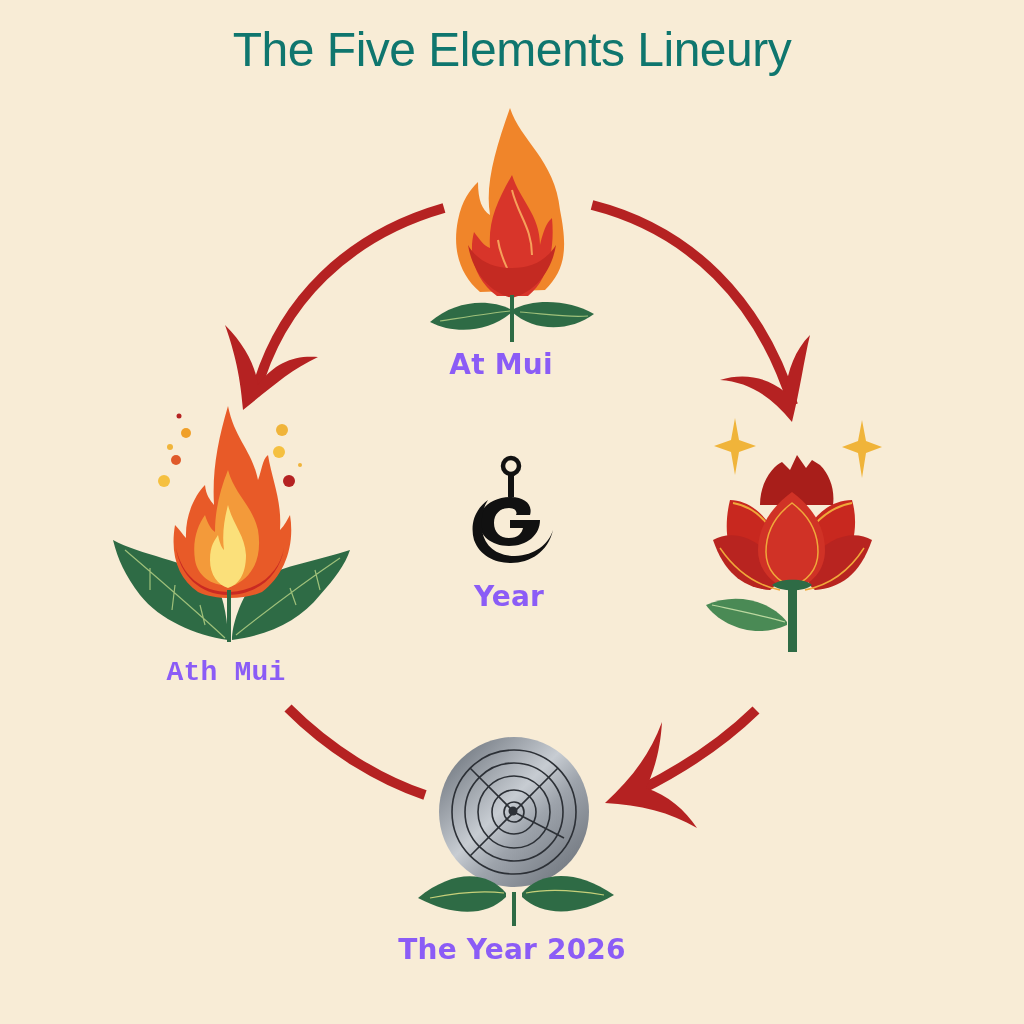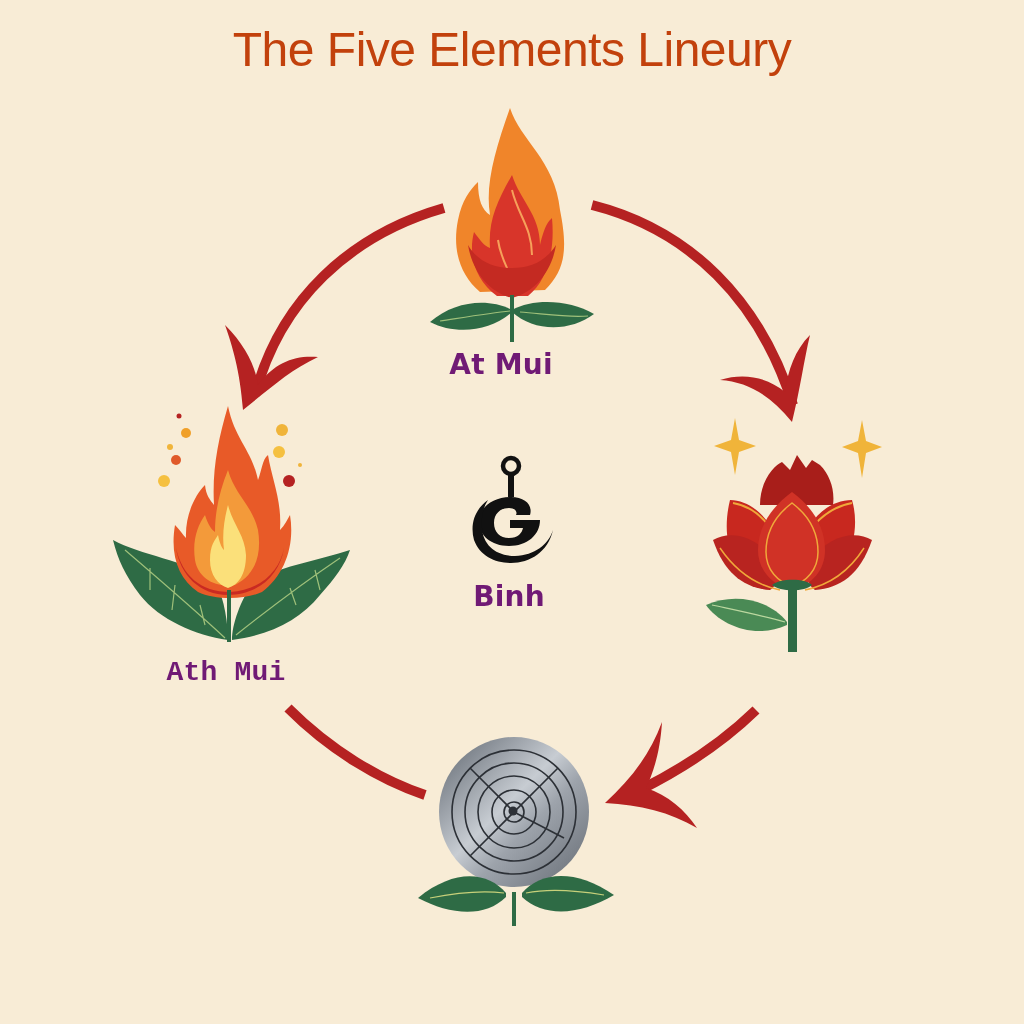--- a/index.html
+++ b/index.html
@@ -20,28 +20,28 @@
     }
     .title {
       position: absolute;
       left: 0;
       top: 22px;
       width: 1024px;
       text-align: center;
       font-family: "Liberation Sans", sans-serif;
       font-size: 48px;
       letter-spacing: -0.5px;
-      color: #c2410c;
+      color: #0f766e;
     }
     .label {
       position: absolute;
       font-family: "DejaVu Sans", sans-serif;
       font-size: 28px;
       font-weight: normal;
-      color: #701a75;
+      color: #8b5cf6;
       white-space: nowrap;
       transform: translateX(-50%);
     }
     .label.bold { font-weight: bold; letter-spacing: 0.2px; }
     svg.layer {
       position: absolute;
       left: 0;
       top: 0;
       width: 1024px;
       height: 1024px;
@@ -125,21 +125,21 @@
     <path d="M787 622 C770 600 735 592 706 605 C720 625 755 640 787 625 Z" fill="#4a8a55"></path>
     <path d="M712 605 C735 610 760 615 785 622" stroke="#bcd8a0" stroke-width="1.2" fill="none"></path>
   </svg>
 
   <svg class="layer" viewBox="0 0 1024 1024">
     <circle cx="511" cy="466" r="8" fill="none" stroke="#111" stroke-width="4.5"></circle>
     <line x1="511" y1="474" x2="511" y2="497" stroke="#111" stroke-width="6"></line>
     <path d="M511 497 C525 497 533 505 530 515 L516 515 C518 511 514 508 509 508 C500 508 494 514 494 523 C494 532 500 538 509 538 C518 538 522 533 523 528 L510 528 L510 520 L540 520 C540 535 527 546 509 546 C491 546 479 535 479 522 C479 507 493 497 511 497 Z" fill="#111"></path>
     <path d="M488 500 C474 510 470 525 474 540 C480 556 495 563 511 563 C530 563 548 552 553 530 C548 545 535 555 515 556 C496 556 483 545 482 528 C481 515 484 506 488 500 Z" fill="#111"></path>
   </svg>
-  <div class="label bold" style="left:509px; top:580px;">Binh</div>
+  <div class="label bold" style="left:509px; top:580px;">Year</div>
 
   <svg class="layer" viewBox="0 0 1024 1024">
     <defs>
       <linearGradient id="metalGrad" x1="0" y1="0" x2="1" y2="1">
         <stop offset="0" stop-color="#5d646d"></stop>
         <stop offset="0.45" stop-color="#c7ccd2"></stop>
         <stop offset="0.6" stop-color="#9ea4ac"></stop>
         <stop offset="1" stop-color="#646a72"></stop>
       </linearGradient>
     </defs>
@@ -153,14 +153,15 @@
       <line x1="470" y1="768" x2="514" y2="812"></line>
       <line x1="558" y1="768" x2="470" y2="856"></line>
       <line x1="514" y1="812" x2="564" y2="838"></line>
     </g>
     <circle cx="513" cy="811" r="4.5" fill="#2c3036"></circle>
     <line x1="514" y1="892" x2="514" y2="926" stroke="#2e6b45" stroke-width="4"></line>
     <path d="M506 893 C488 872 455 868 418 898 C450 915 485 918 506 897 Z" fill="#2e6b45"></path>
     <path d="M522 893 C540 872 575 868 614 895 C580 915 545 918 522 897 Z" fill="#2e6b45"></path>
     <path d="M430 898 C455 893 480 890 504 893 M526 893 C550 888 580 891 604 895" stroke="#c7d07a" stroke-width="1.2" fill="none"></path>
   </svg>
+  <div class="label bold" style="left:512px; top:933px;">The Year 2026</div>
 
 </div>
 
 </body></html>

